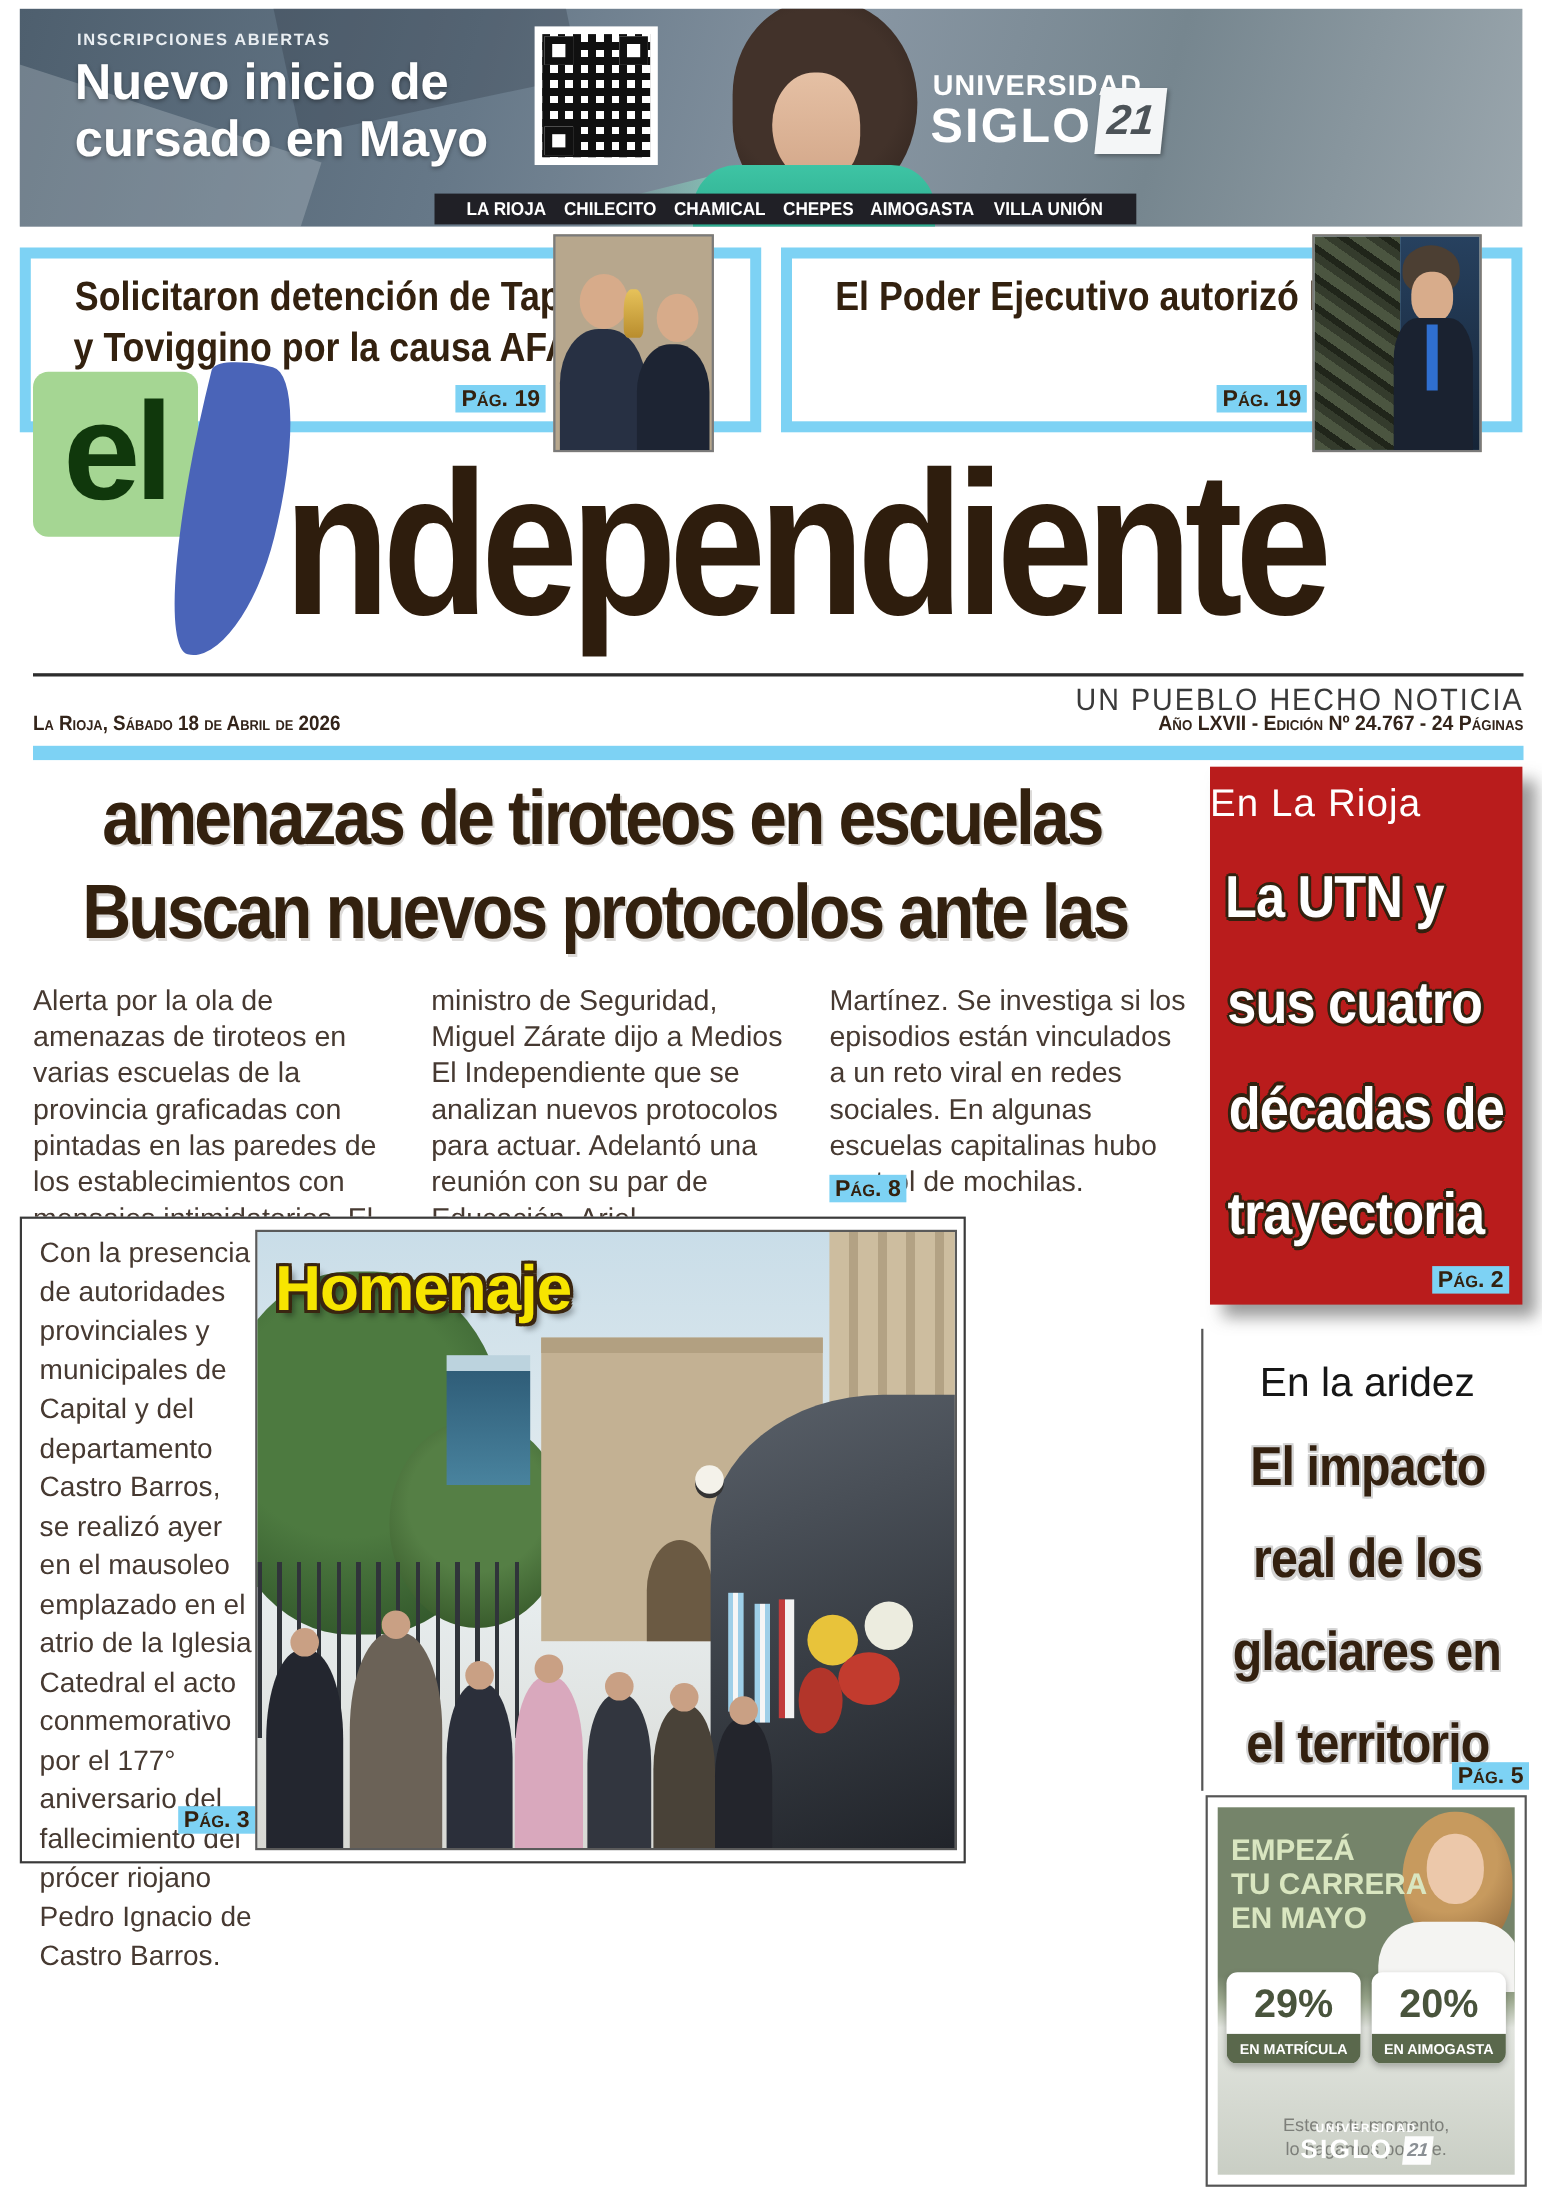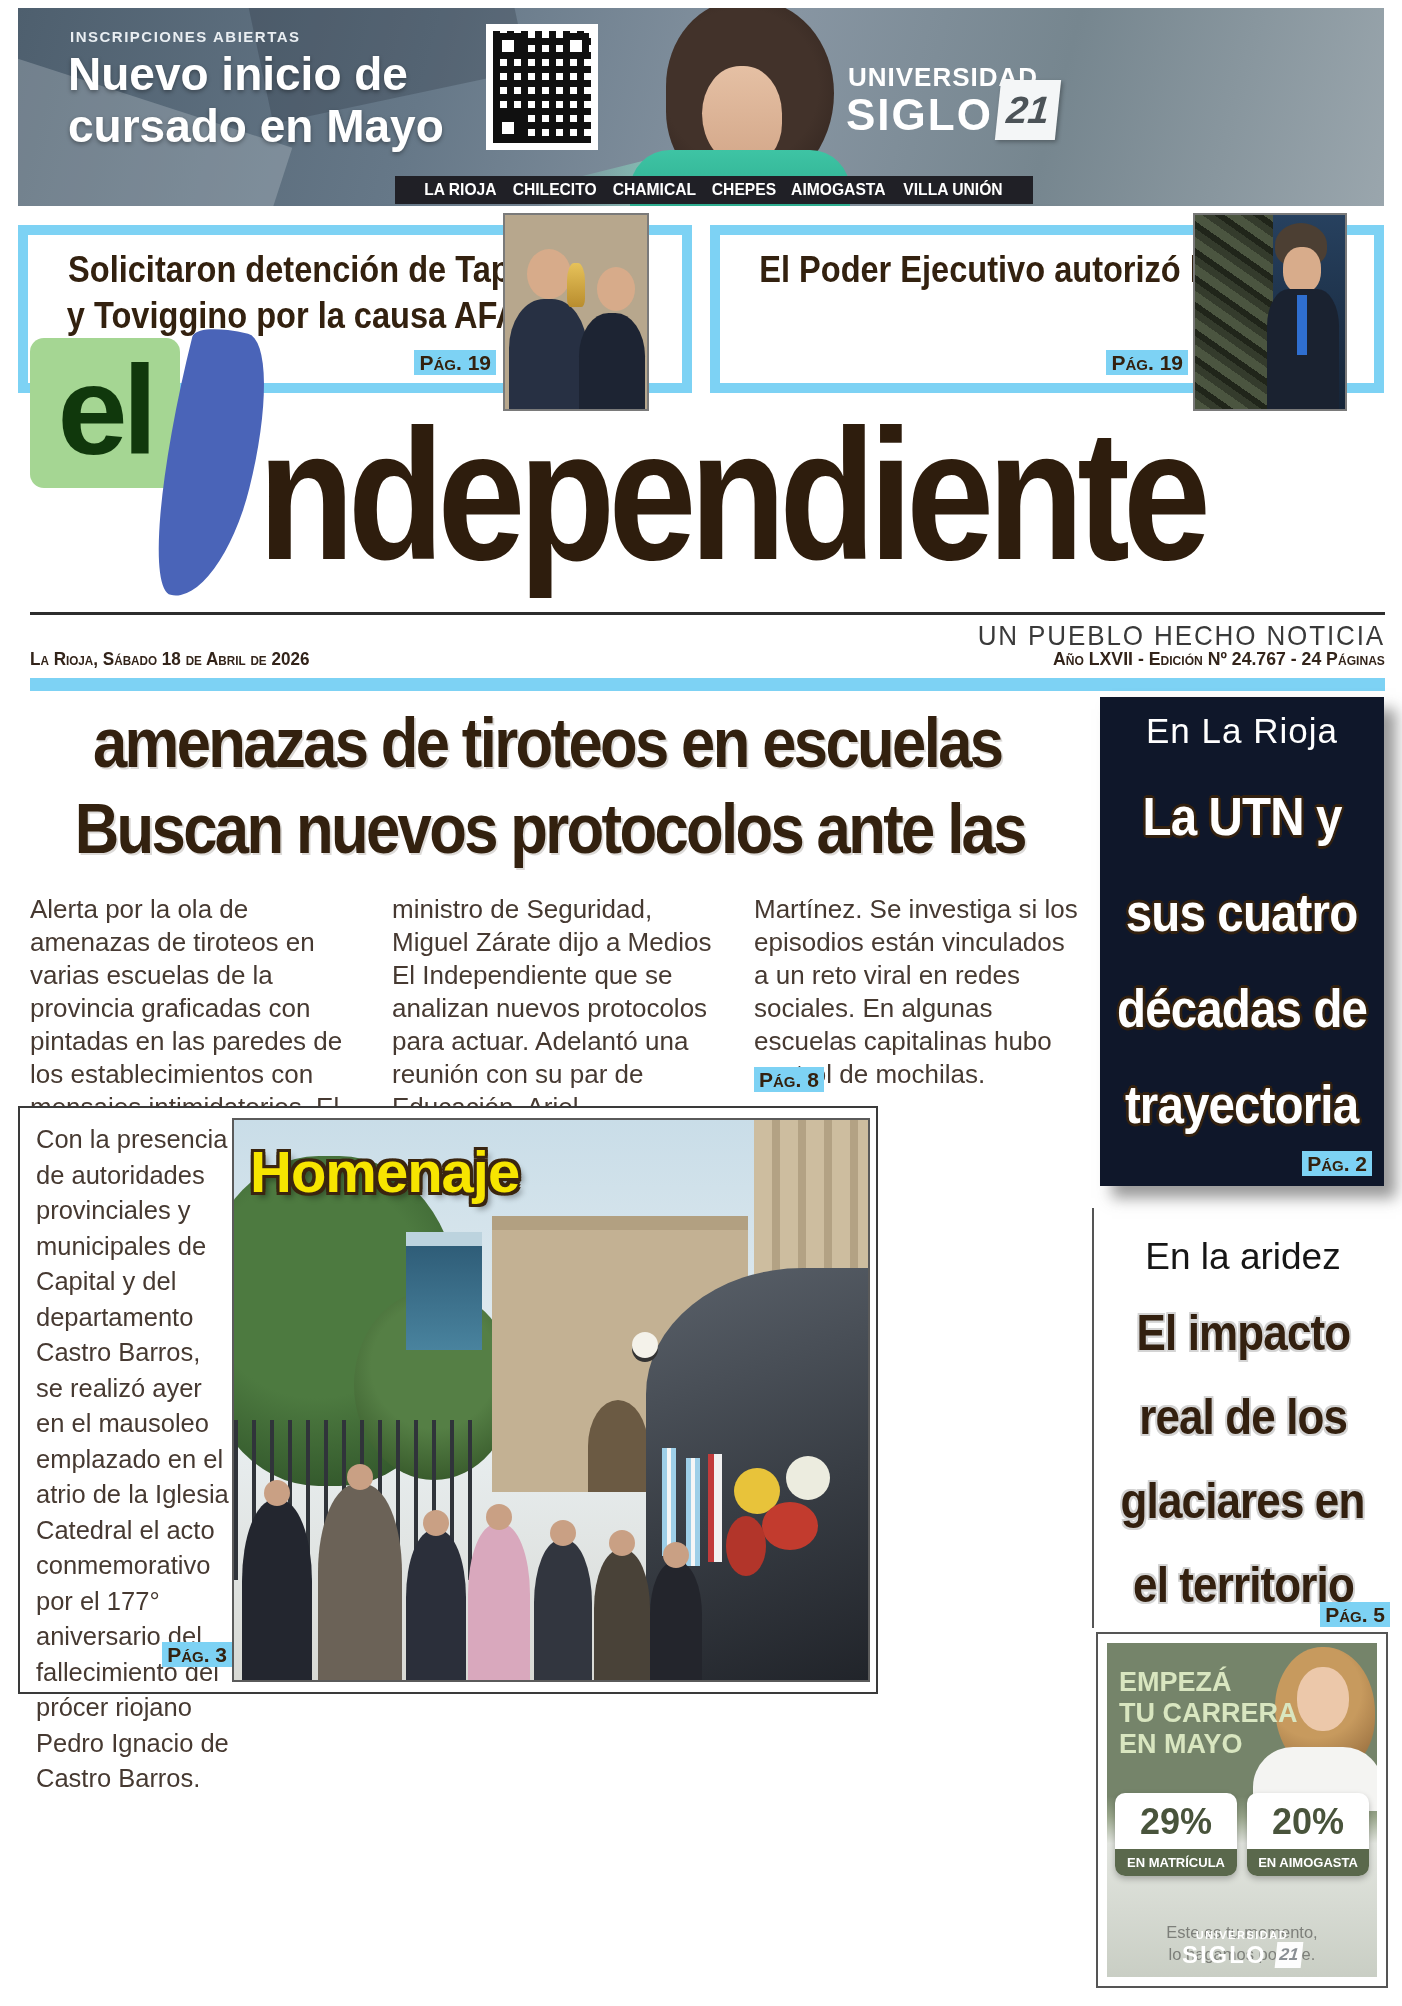--- a/index.html
+++ b/index.html
@@ -76,22 +76,22 @@
   .blue-bar{left:30px;top:678px;width:1355px;height:13px;background:#7dd2f4;}
 
   
   .lead-head{left:10px;top:700px;width:1075px;text-align:center;color:#33210f;font-weight:bold;
              font-size:70px;line-height:86px;letter-spacing:-3px;text-shadow:2px 2px 0 rgba(60,50,40,.18);}
   .cols{left:30px;top:893px;width:1048px;display:flex;gap:38px;font-size:26px;line-height:33px;color:#463931;}
   .cols .col{flex:1;}
   .pag-inline{display:block;text-align:left;margin-top:-29px;}
 
   
-  .utn{left:1100px;top:697px;width:284px;height:489px;background:#0f172a;
-       box-shadow:12px 12px 14px rgba(70,70,70,.55);text-align:center;box-sizing:border-box;padding-top:14px;}
+  .utn{left:1100px;top:697px;width:284px;height:489px;background:#b91c1c;
+       box-shadow:12px 12px 14px rgba(70,70,70,.55);box-sizing:border-box;padding-top:14px;}
   .utn-kicker{font-size:35px;color:#fff;letter-spacing:1px;}
   .utn-line{font-size:54px;font-weight:bold;color:#fff;margin-top:34px;letter-spacing:-1px;
     text-shadow:3px 0 0 #33210f,-3px 0 0 #33210f,0 3px 0 #33210f,0 -3px 0 #33210f,
                 2px 2px 0 #33210f,-2px 2px 0 #33210f,2px -2px 0 #33210f,-2px -2px 0 #33210f;}
   .utn .pag{position:absolute;right:12px;bottom:10px;}
 
   
   .hbox{left:18px;top:1106px;width:860px;height:588px;border:2px solid #3a3a3a;background:#fff;box-sizing:border-box;}
   .htext{position:absolute;left:16px;top:14px;width:196px;font-size:25.5px;line-height:35.5px;color:#463931;}
   .hpag{position:absolute;left:16px;top:534px;width:196px;text-align:right;}

